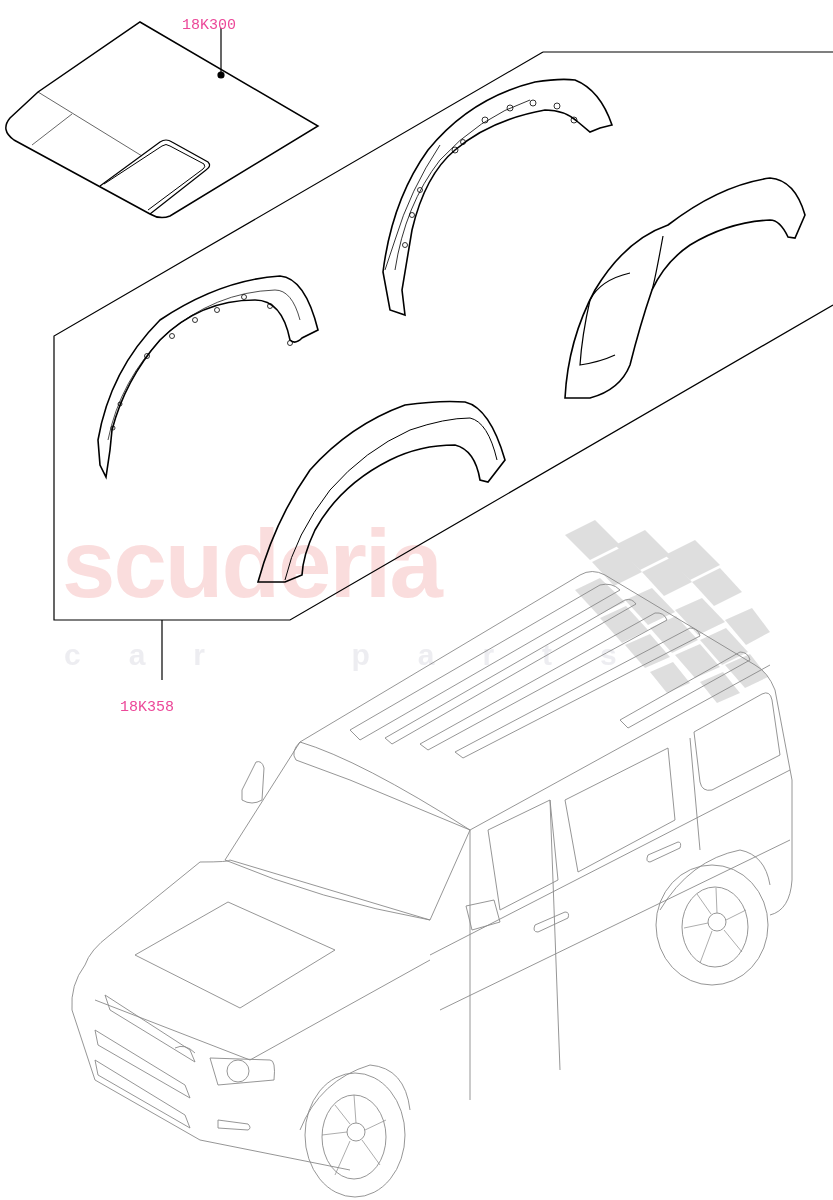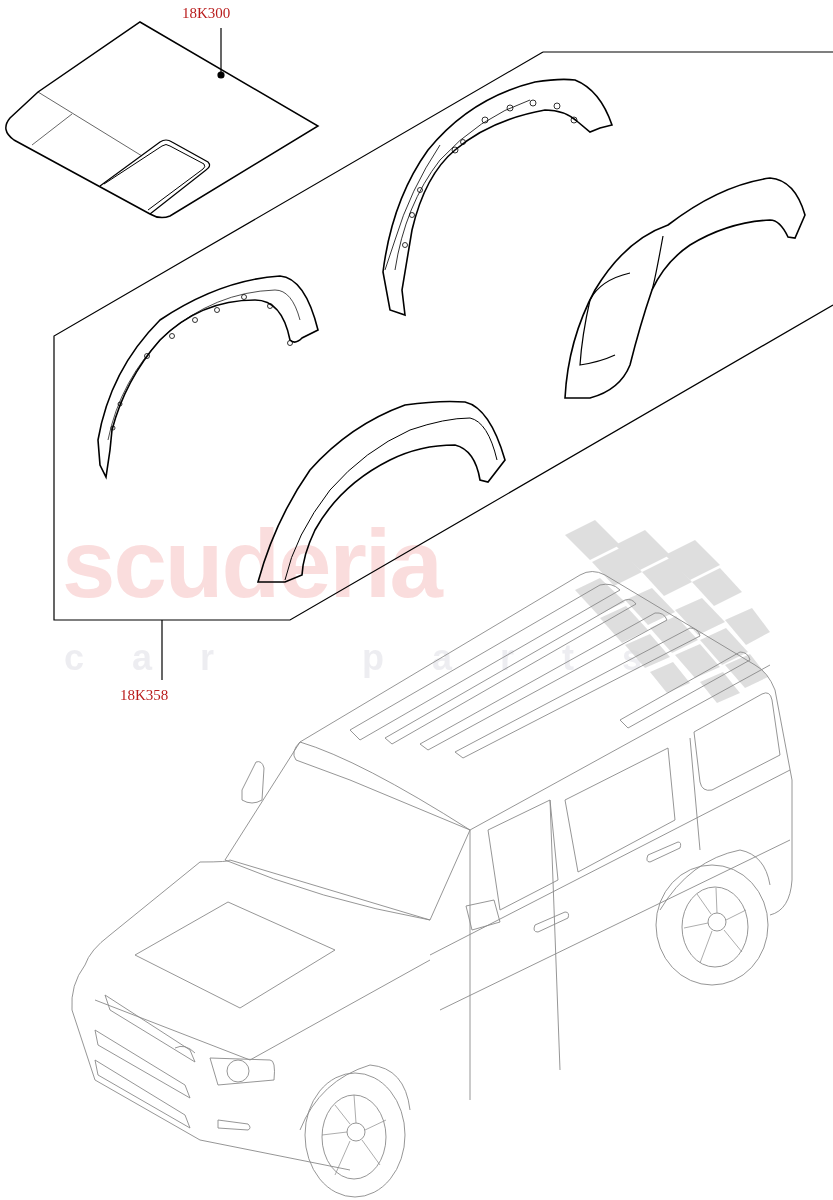--- a/index.html
+++ b/index.html
@@ -1,25 +1,25 @@
 <!DOCTYPE html>
 <html><head>
   <meta charset="utf-8">
   <style>
     html, body { margin: 0; padding: 0; background: #ffffff; }
     body { width: 833px; height: 1200px; overflow: hidden; position: relative;
            font-family: "Liberation Sans", sans-serif; }
     .canvas { position: absolute; left: 0; top: 0; width: 833px; height: 1200px; }
-    .callout { position: absolute; font-family: Liberation Serif, serif;
-               font-size: 15px; color: #b91c1c; letter-spacing: 0px; line-height: 1; }
+    .callout { position: absolute; font-family: Liberation Mono, monospace;
+               font-size: 15px; color: #ec4899; letter-spacing: 0px; line-height: 1; margin-top: 12px; }
     .wm-main { position: absolute; left: 62px; top: 516px; font-family: "Liberation Sans", sans-serif;
                font-weight: bold; font-size: 96px; color: rgba(240,150,150,0.32);
                letter-spacing: -2px; line-height: 1; pointer-events: none; }
     .wm-sub { position: absolute; left: 64px; top: 640px; font-family: "Liberation Sans", sans-serif;
-              font-weight: bold; font-size: 36px; color: rgba(200,200,210,0.32);
+              font-weight: bold; font-size: 30px; color: rgba(200,200,210,0.32);
               letter-spacing: 48px; line-height: 1; pointer-events: none; word-spacing: 42px; text-align: center; }
     svg path, svg line, svg polyline, svg polygon, svg ellipse, svg circle, svg rect { vector-effect: non-scaling-stroke; }
   </style>
 </head>
 <body>
 
 <div class="canvas">
 
   <div class="wm-main">scuderia</div>
   <div class="wm-sub">car parts</div>

